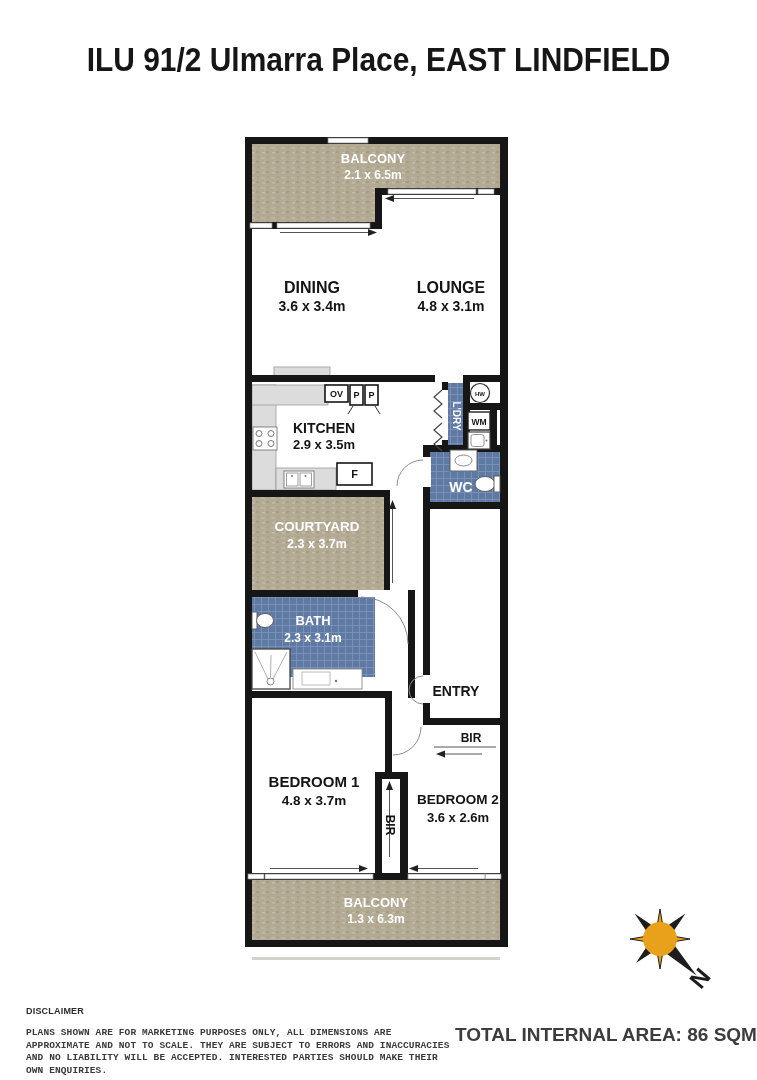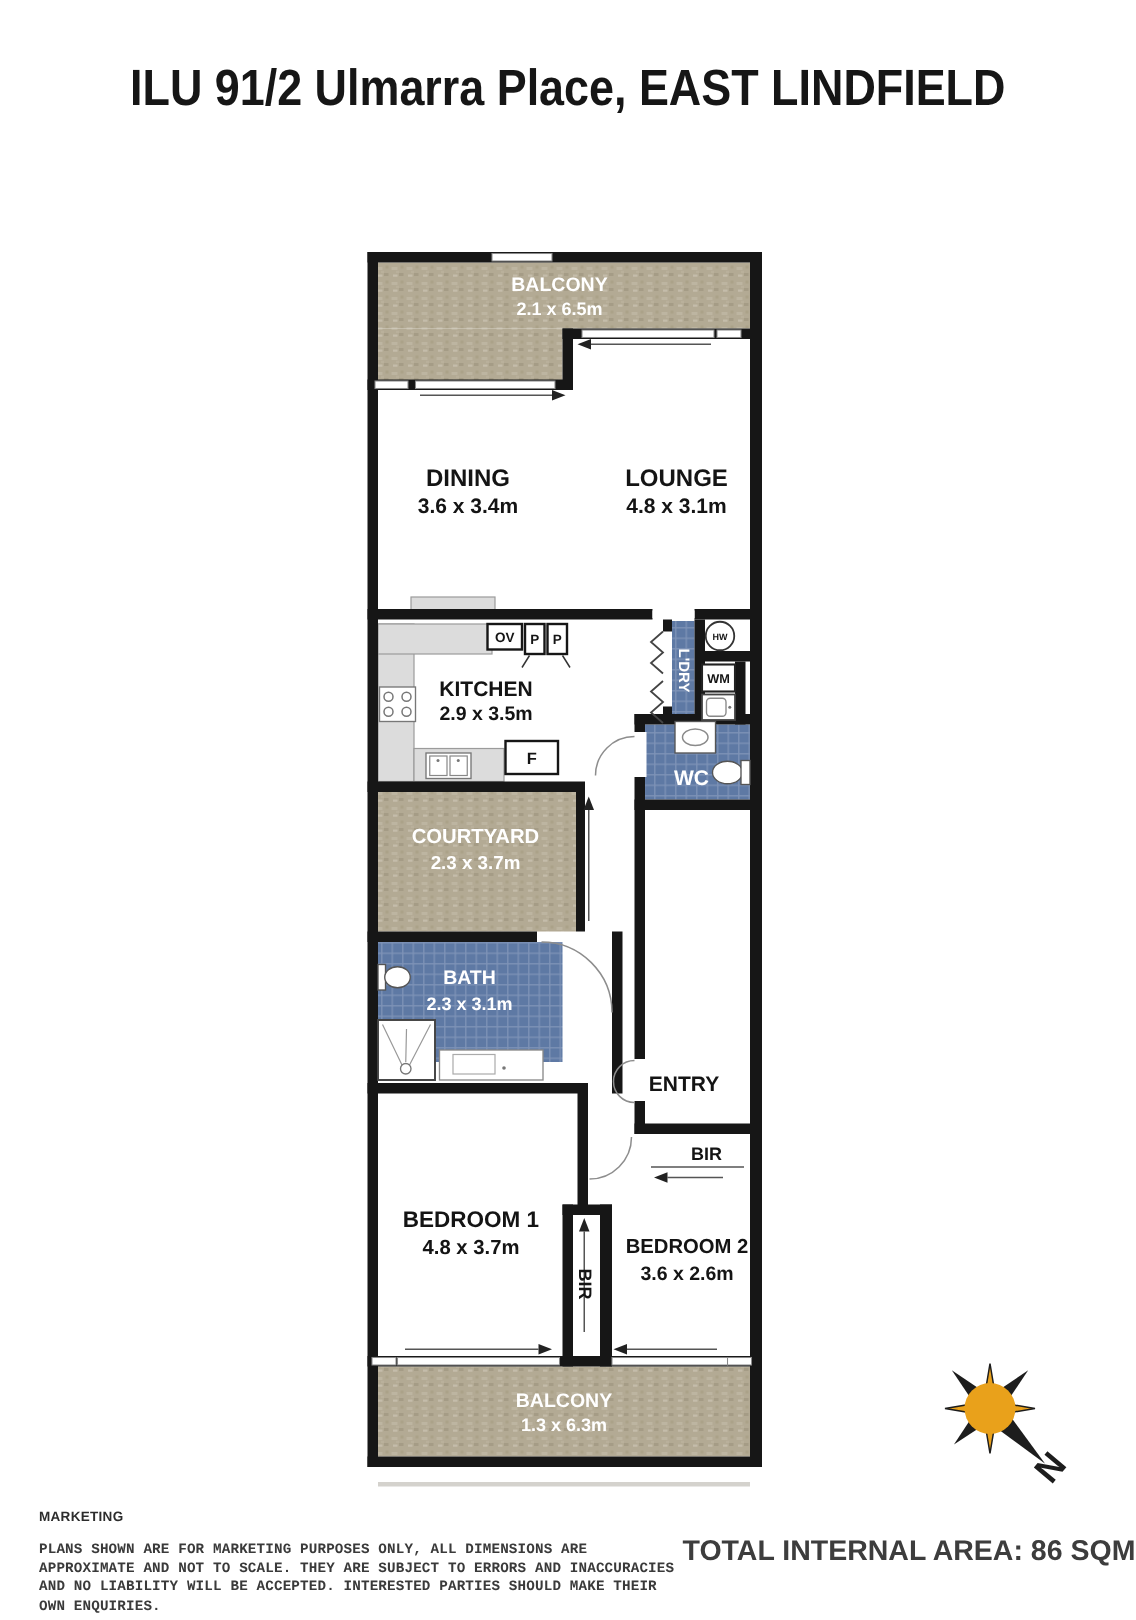--- a/index.html
+++ b/index.html
@@ -5,21 +5,21 @@
   html,body{margin:0;padding:0;}
   body{
     width:757px;height:1080px;position:relative;background:#ffffff;
     font-family:"Liberation Sans", sans-serif;overflow:hidden;
   }
   .title{
     position:absolute;top:40px;left:0;width:757px;text-align:center;
     font-size:34px;font-weight:bold;color:#161616;letter-spacing:0px;
     transform:scaleX(.88);transform-origin:50% 50%;white-space:nowrap;
   }
-  .plan{position:absolute;left:240px;top:166px;}
+  .plan{position:absolute;left:240px;top:135px;}
   .compass{position:absolute;left:608px;top:893px;}
   .footer-disclaimer{position:absolute;left:26px;top:1006px;width:430px;color:#2c2c2c;}
   .footer-disclaimer .head{font-size:9px;font-weight:bold;margin:0 0 11px 0;letter-spacing:.2px;}
   .footer-disclaimer .body{font-size:9.5px;line-height:1.34;font-weight:bold;color:#3a3a3a;letter-spacing:.1px;font-family:Liberation Mono, monospace;}
   .total-area{
     position:absolute;left:455px;top:1024px;width:290px;text-align:center;
     font-size:19px;font-weight:600;color:#3d3d3d;white-space:nowrap;
   }
   svg text{font-family:"Liberation Sans", sans-serif;font-weight:bold;}
   .room-name{fill:#141414;}
@@ -257,16 +257,16 @@
     <polygon points="0,-30 5,0 -5,0" transform="rotate(90)" fill="#e9a11b" stroke="#1d1d1d" stroke-width="1"></polygon>
     <polygon points="0,-30 5,0 -5,0" transform="rotate(180)" fill="#e9a11b" stroke="#1d1d1d" stroke-width="1"></polygon>
     <polygon points="0,-30 5,0 -5,0" transform="rotate(270)" fill="#e9a11b" stroke="#1d1d1d" stroke-width="1"></polygon>
     <circle cx="0" cy="0" r="17" fill="#e9a11b"></circle>
   </g>
   <text x="93" y="93" text-anchor="middle" transform="rotate(-50 93 86)" font-family="'Liberation Serif', serif" font-size="24" font-weight="bold" fill="#1d1d1d">N</text>
 </svg>
 </div>
 
 <div class="footer-disclaimer">
-  <div class="head">MARKETING</div>
+  <div class="head">DISCLAIMER</div>
   <div class="body">PLANS SHOWN ARE FOR MARKETING PURPOSES ONLY, ALL DIMENSIONS ARE APPROXIMATE AND NOT TO SCALE. THEY ARE SUBJECT TO ERRORS AND INACCURACIES AND NO LIABILITY WILL BE ACCEPTED. INTERESTED PARTIES SHOULD MAKE THEIR OWN ENQUIRIES.</div>
 </div>
 <div class="total-area">TOTAL INTERNAL AREA: 86 SQM</div>
 
 </body></html>

